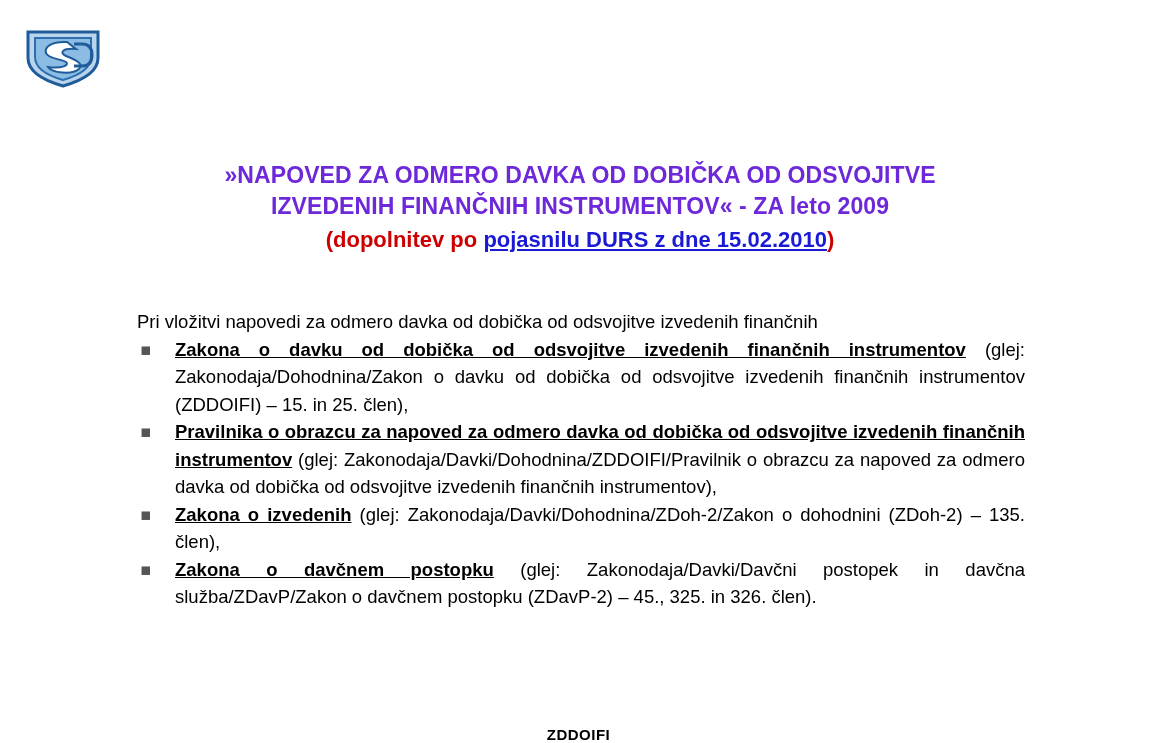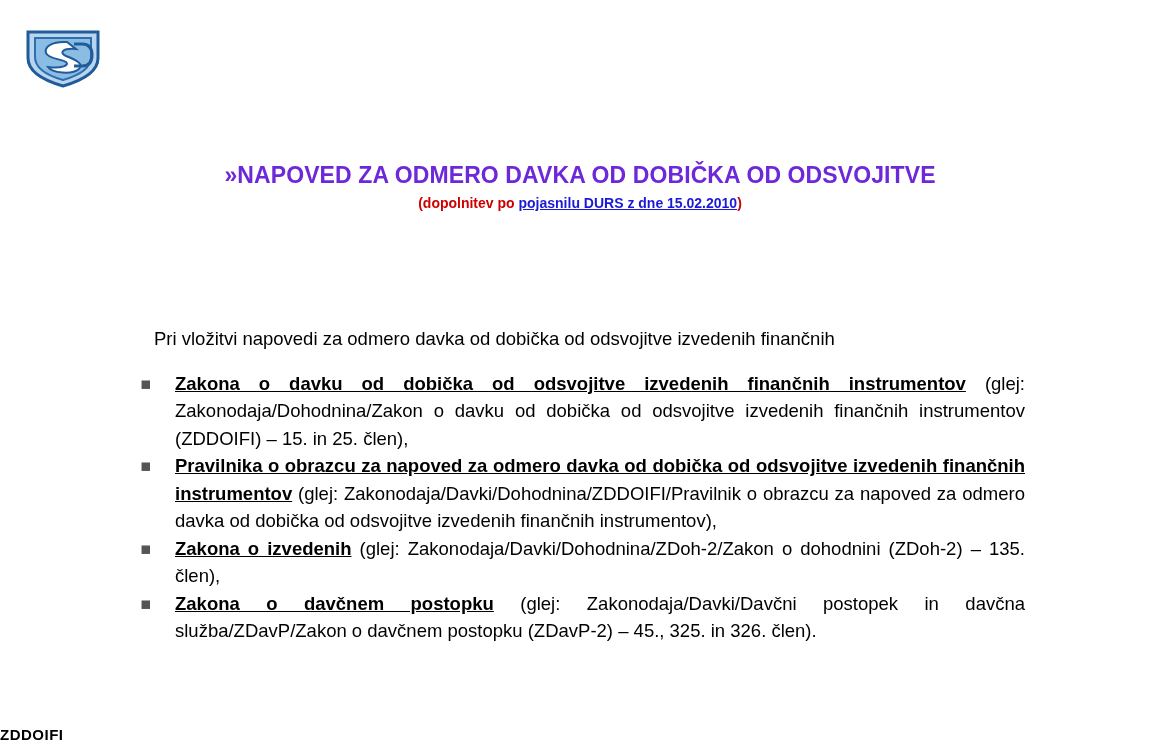--- a/index.html
+++ b/index.html
@@ -34,22 +34,22 @@
     text-align: center;
   }
   .title-line {
     font-size: 23px;
     font-weight: bold;
     line-height: 31px;
     letter-spacing: 0.1px;
     color: #6d28d9;
   }
   .subtitle {
-    margin-top: 0;
-    font-size: 14px;
+    margin-top: 6px;
+    font-size: 22px;
     font-weight: bold;
     color: #cc0000;
     line-height: 24px;
   }
   .subtitle .link {
     color: #1a1ad6;
     text-decoration: underline;
   }
 
   
@@ -57,21 +57,21 @@
     position: absolute;
     left: 137px;
     top: 308px;
     width: 888px;
     font-size: 18.5px;
     line-height: 27.5px;
   }
   .intro {
     text-align: justify;
     text-justify: inter-word;
-    margin: 17px;
+    margin: 0;
   }
   .intro .indent-2 {
     display: block;
     padding-left: 38px;
   }
 
   ul.bullets {
     list-style: none;
     margin: 0;
     padding: 0;
@@ -96,20 +96,21 @@
     font-weight: bold;
     text-decoration: underline;
   }
 
   
   .footer {
     position: absolute;
     left: 0;
     top: 726px;
     width: 100%;
+    text-align: center;
     font-size: 15px;
     font-weight: bold;
     color: #000000;
     letter-spacing: 0.5px;
   }
 </style>
 </head>
 <body>
 
 <div class="logo">
@@ -117,20 +118,21 @@
     <path d="M6 4 L76 4 L76 30 Q76 48 41 58 Q6 48 6 30 Z" fill="#b9d5ee" stroke="#1f5c99" stroke-width="3"></path>
     <path d="M13 10 L69 10 L69 29 Q69 44 41 52 Q13 44 13 29 Z" fill="#8bbde4" stroke="#2d6fae" stroke-width="2"></path>
     <path d="M45 14 C30 13 22 19 24 25 C26 31 40 31 44 34 C48 37 40 41 26 39
              C30 45 50 47 57 41 C63 36 52 31 44 28 C37 25 40 20 54 21 Z" fill="#ffffff" stroke="#1f5c99" stroke-width="2"></path>
     <path d="M52 16 L60 16 Q70 16 70 27 Q70 38 60 38 L52 38" fill="none" stroke="#1f5c99" stroke-width="3"></path>
   </svg>
 </div>
 
 <div class="title-block">
   <div class="title-line">»NAPOVED ZA ODMERO DAVKA OD DOBIČKA OD ODSVOJITVE</div>
+  <div class="title-line">IZVEDENIH FINANČNIH INSTRUMENTOV« - ZA leto 2009</div>
   <div class="subtitle"><span>(dopolnitev po </span><a class="link" href="#">pojasnilu DURS z dne 15.02.2010</a><span>)</span></div>
 </div>
 
 <div class="body-block">
 
   <p class="intro"><span>Pri vložitvi napovedi za odmero davka od dobička od odsvojitve izvedenih finančnih</span></p>
 
   <ul class="bullets">
     <li>
       <span class="bullet-mark">▪</span><span class="b">Zakona o davku od dobička od odsvojitve izvedenih finančnih instrumentov</span><span> (glej: Zakonodaja/Dohodnina/Zakon o davku od dobička od odsvojitve izvedenih finančnih instrumentov (ZDDOIFI) – 15. in 25. člen),</span>

